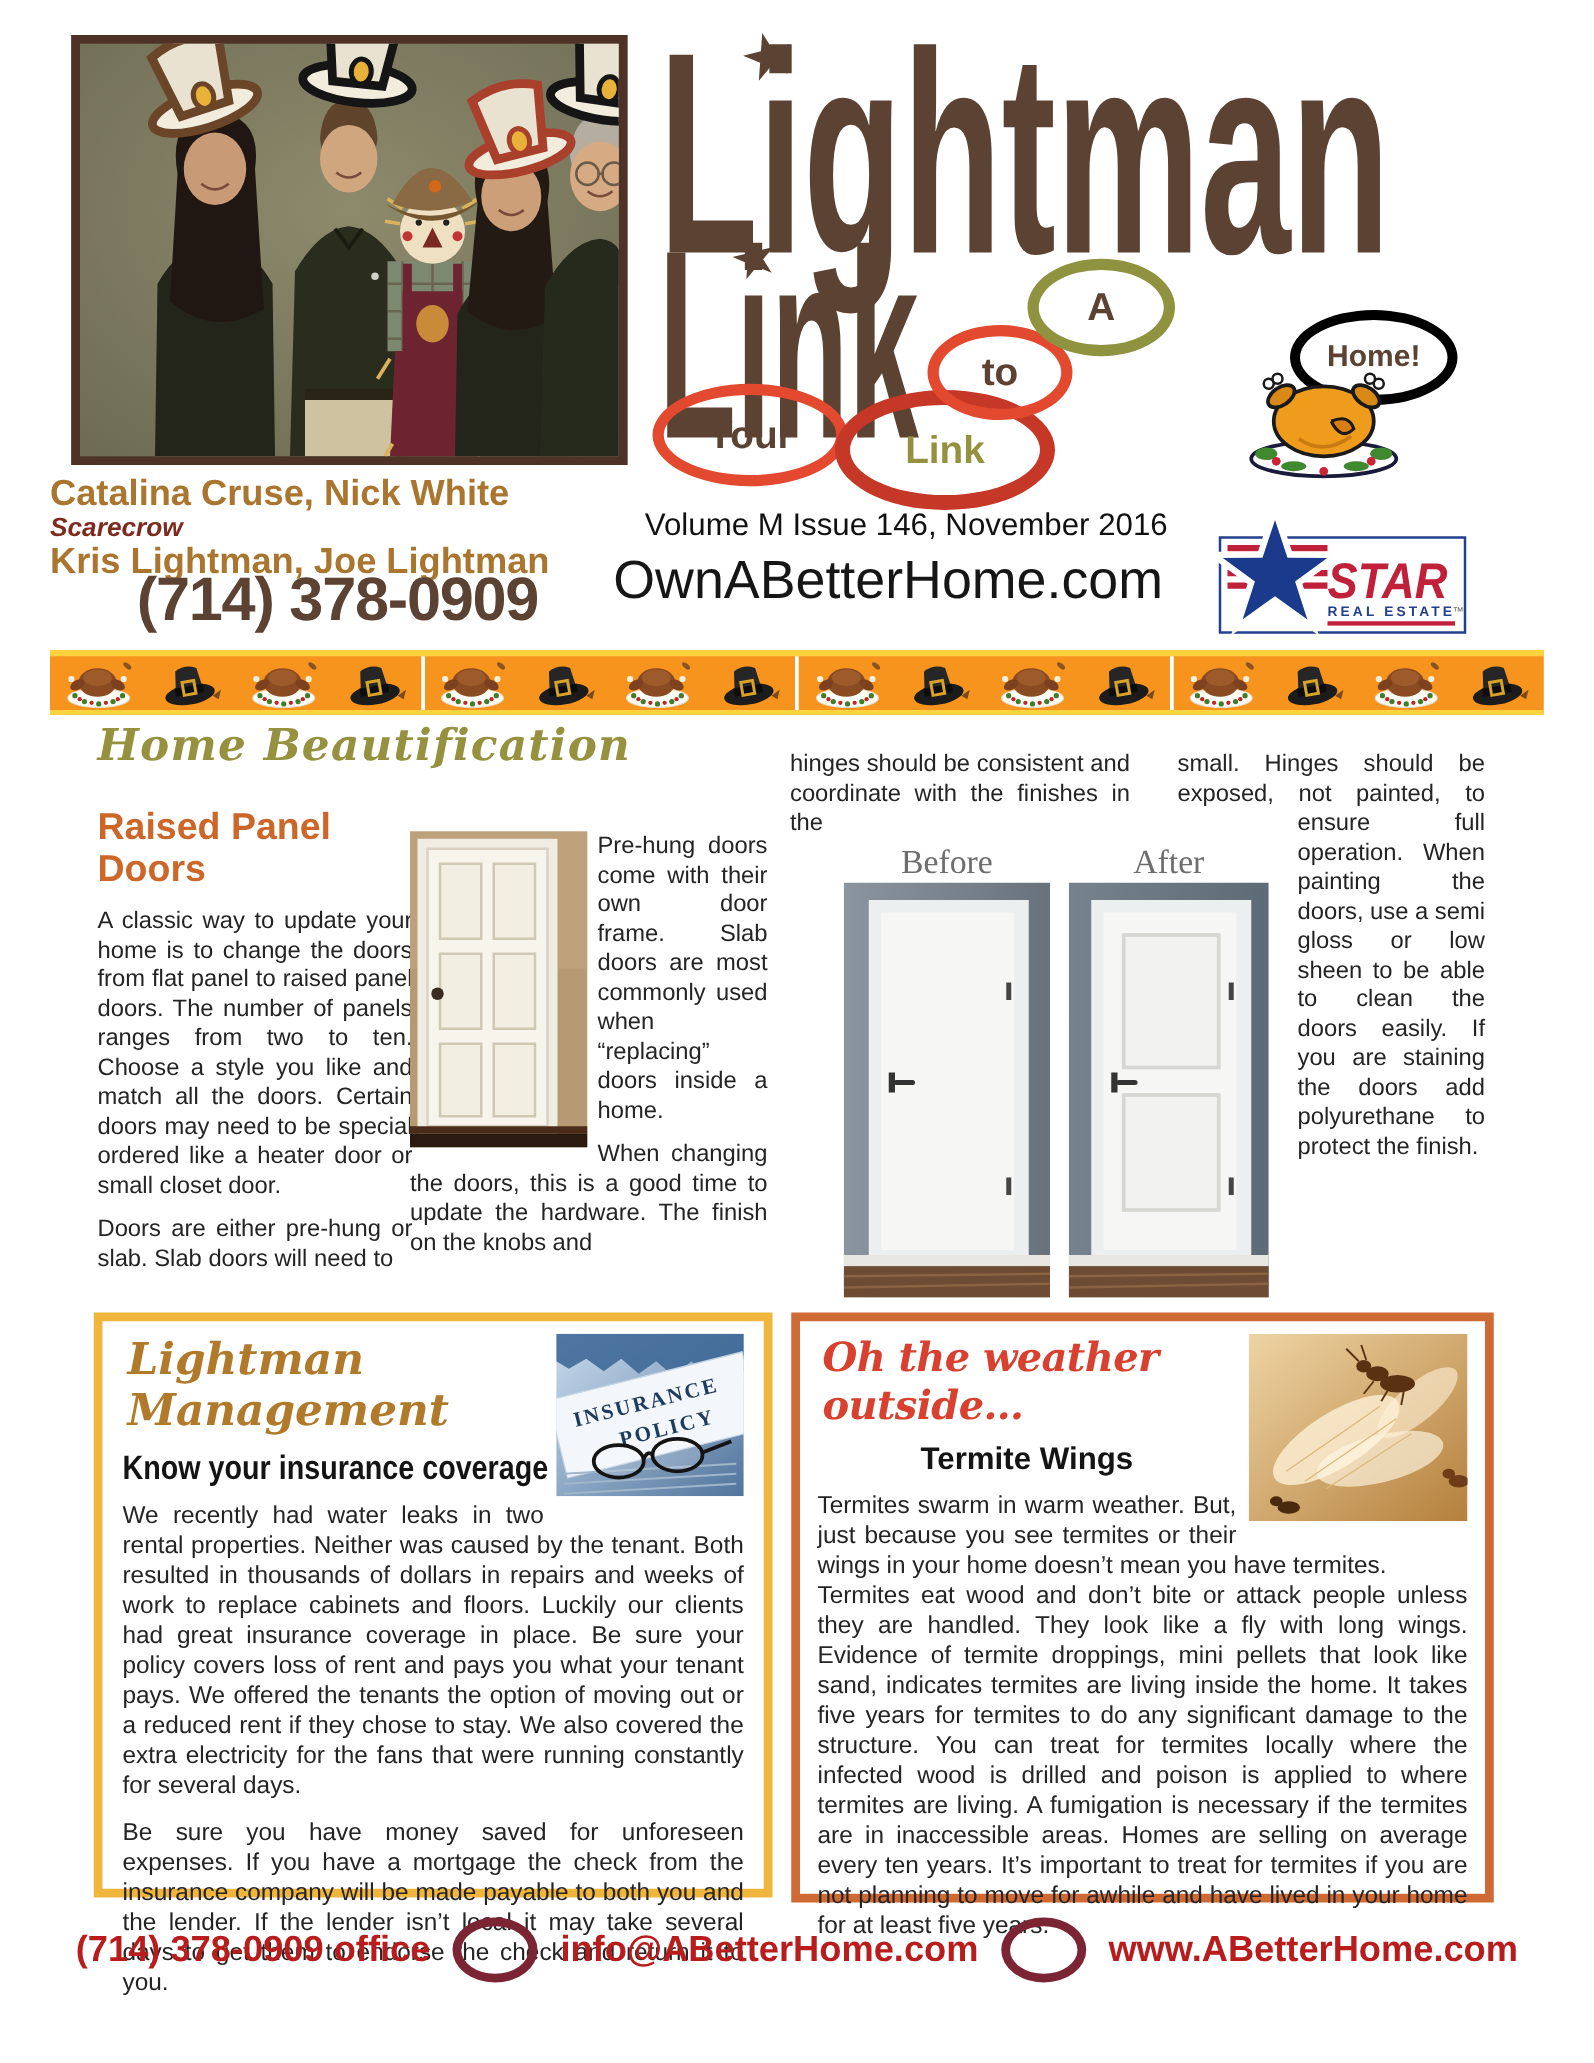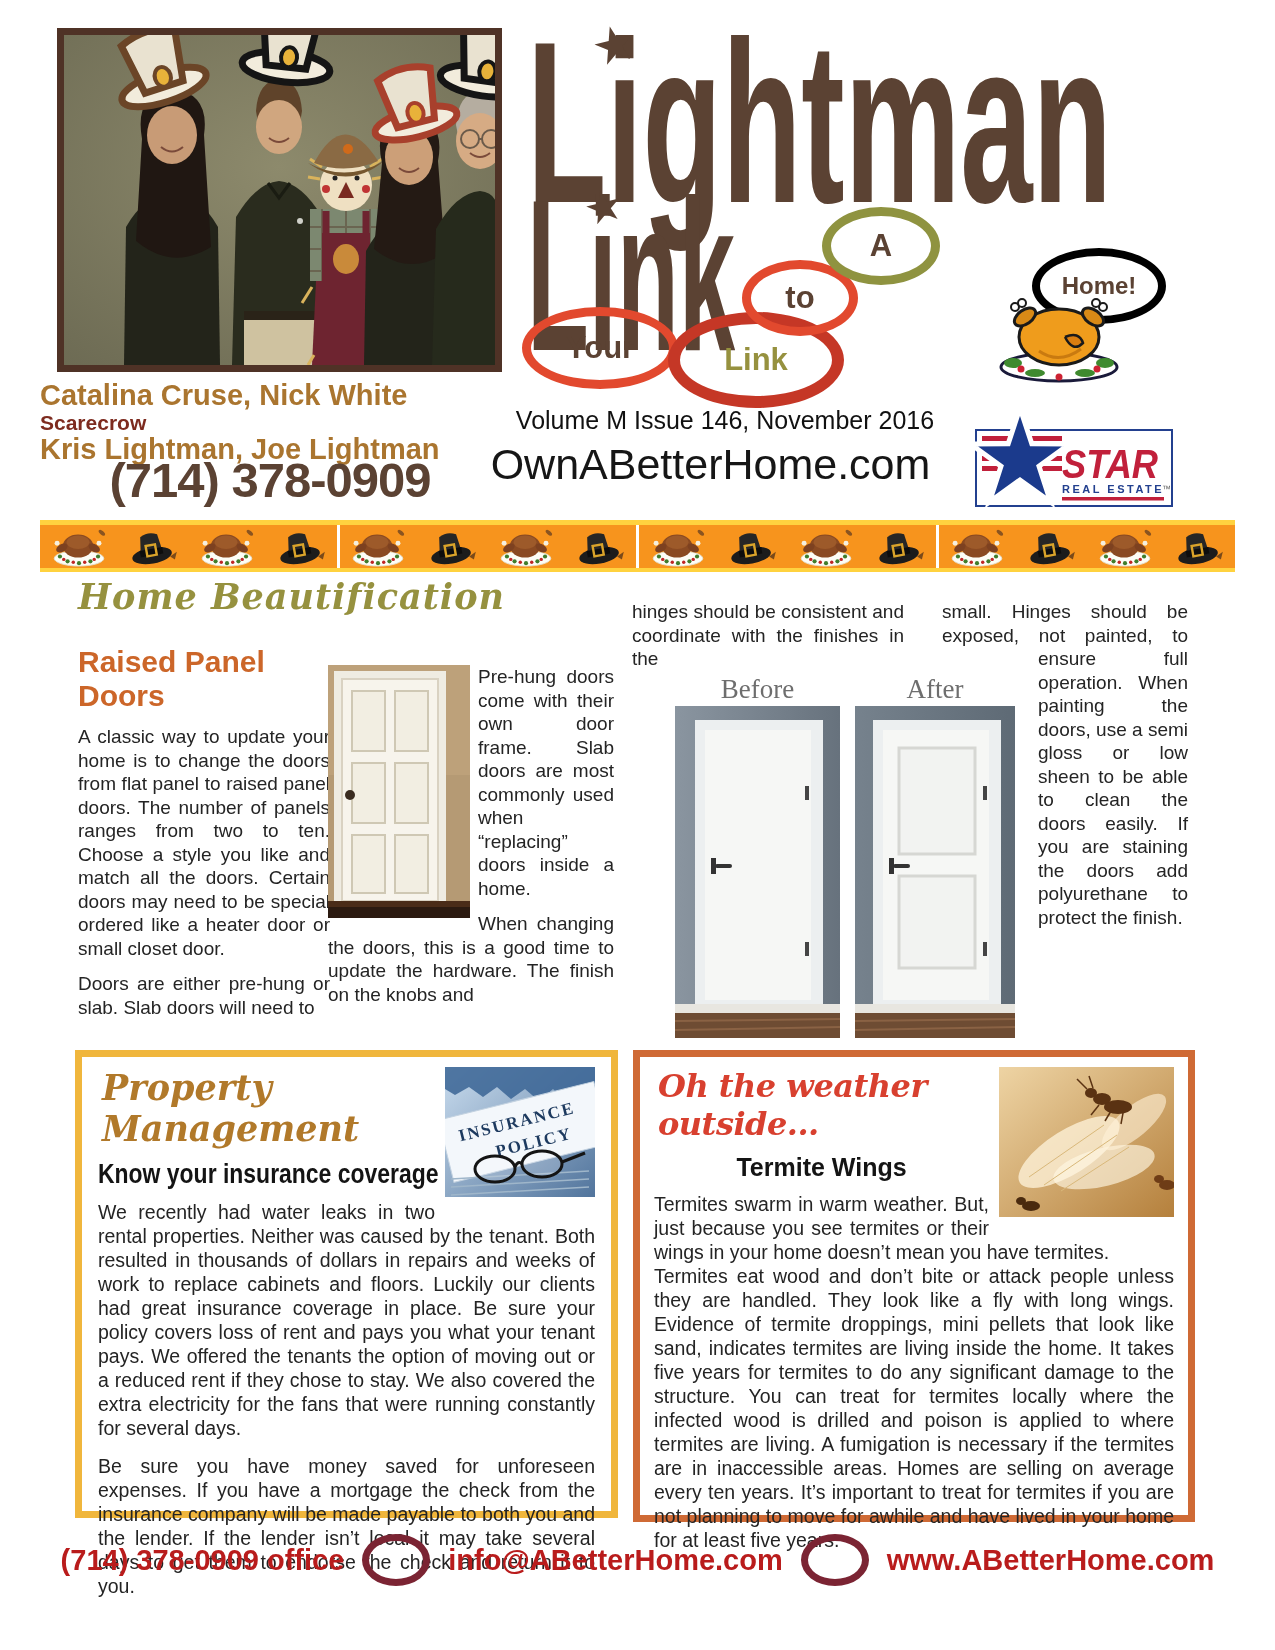--- a/index.html
+++ b/index.html
@@ -5,21 +5,21 @@
   html,body{margin:0;padding:0;background:#fff;}
   #page{position:relative;width:1275px;height:1650px;background:#fff;overflow:hidden;
         font-family:"Liberation Sans",sans-serif;color:#262626;}
   .abs{position:absolute;}
 
   
   #team-photo{left:57px;top:28px;width:431px;height:330px;border:7px solid #4f3226;background:#7d7b62;}
   #team-photo svg{display:block;}
   #caption{left:40px;top:380px;width:450px;text-align:left;}
   .cap-main{font-size:29px;font-weight:bold;color:#aa752f;line-height:31px;}
-  .cap-small{font-size:21px;font-weight:bold;color:#7d2b1f;line-height:23px;}
+  .cap-small{font-size:21px;font-weight:bold;color:#7d2b1f;line-height:23px;font-style:italic;}
   #phone{left:55px;top:452px;width:430px;font-size:49px;font-weight:bold;color:#5b4233;
          text-align:center;letter-spacing:-1px;}
 
   #logo1{left:527px;top:30px;width:600px;height:180px;overflow:visible;}
   #logo2{left:527px;top:190px;width:240px;height:175px;overflow:visible;}
   .logo-text{font-family:"Liberation Sans",sans-serif;font-weight:bold;fill:#5b4233;}
   .logo-star{color:#5b4233;font-size:50px;line-height:50px;}
   #star1{left:592px;top:20px;transform:rotate(-14deg);}
   #star2{left:584px;top:182px;transform:rotate(-14deg);font-size:44px;}
 
@@ -471,21 +471,21 @@
           <line x1="6" y1="120" x2="144" y2="112"></line>
           <line x1="6" y1="128" x2="144" y2="120"></line>
       </g>
       <g stroke="#141414" stroke-width="3" fill="rgba(250,250,255,0.18)">
         <ellipse cx="50" cy="102" rx="20" ry="13"></ellipse>
           <ellipse cx="97" cy="97" rx="20" ry="13"></ellipse>
         <path d="M70,100 Q73,93 77,97" fill="none"></path>
           <path d="M117,95 L140,86" fill="none"></path>
       </g>
     </svg>
-    <div class="script-title" id="pm-title">Property Management</div>
+    <div class="script-title" id="pm-title">Lightman Management</div>
     <div class="box-head">Know your insurance coverage</div>
     <p class="box-text">We recently had water leaks in two rental properties. Neither was caused by the tenant. Both resulted in thousands of dollars in repairs and weeks of work to replace cabinets and floors. Luckily our clients had great insurance coverage in place. Be sure your policy covers loss of rent and pays you what your tenant pays. We offered the tenants the option of moving out or a reduced rent if they chose to stay. We also covered the extra electricity for the fans that were running constantly for several days.</p>
     <p class="box-text" style="margin-top:14px">Be sure you have money saved for unforeseen expenses. If you have a mortgage the check from the insurance company will be made payable to both you and the lender. If the lender isn’t local it may take several days to get them to endorse the check and return it to you.</p>
   </div>
 
   <div id="wx-box" class="abs">
     <svg id="termite-photo" viewBox="0 0 175 150">
       <defs>
           <linearGradient id="ter" x1="0" y1="0" x2="1" y2="1">
         <stop offset="0%" stop-color="#eed4a4"></stop>

